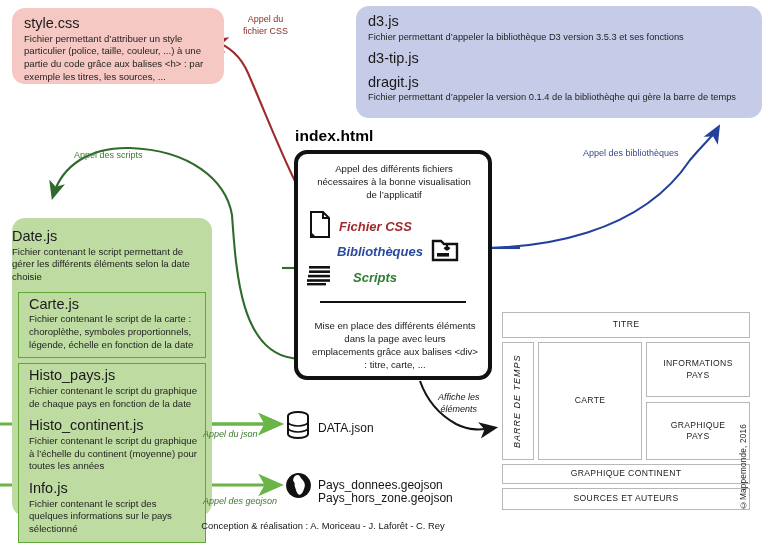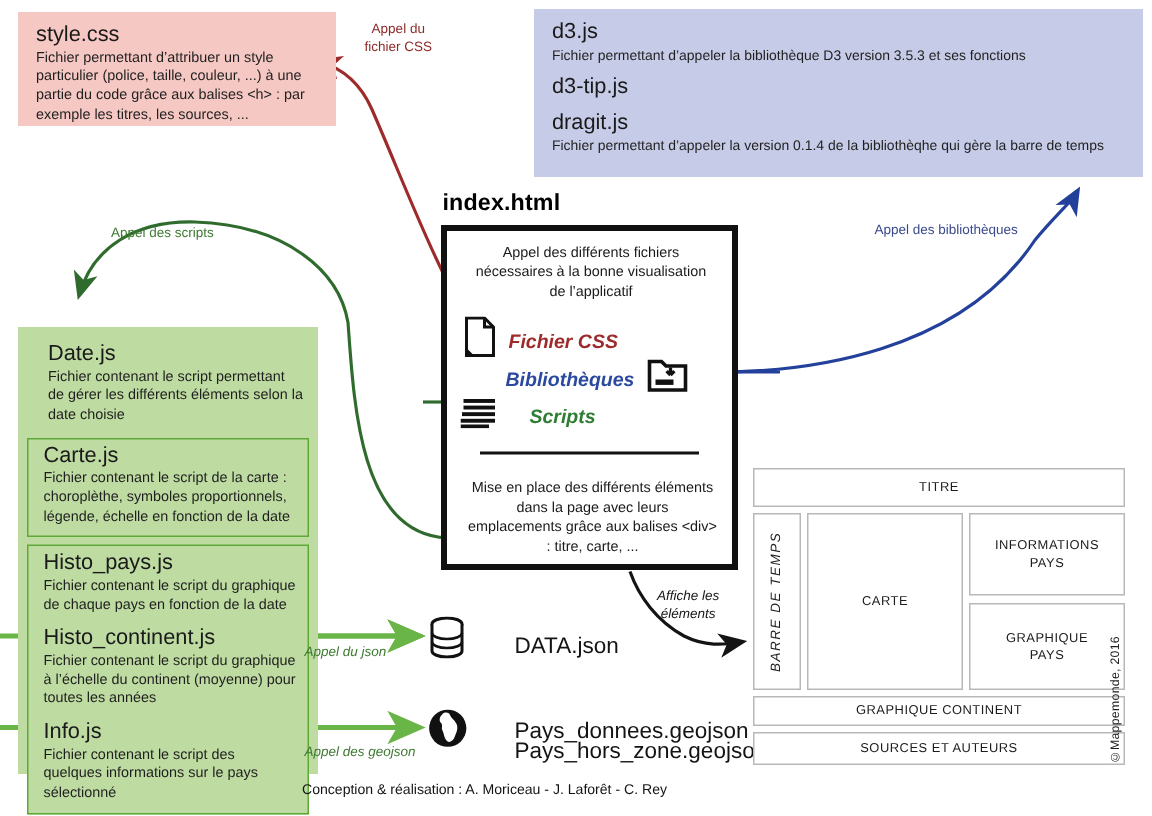--- a/index.html
+++ b/index.html
@@ -11,21 +11,21 @@
     font-family: "Liberation Sans", sans-serif;
     -webkit-font-smoothing: antialiased;
   }
   #stage {
     position: relative;
     width: 768px;
     height: 544px;
     background: #ffffff;
     overflow: hidden;
   }
-  .abs { position: absolute; }
+  .abs { position: absolute; border-radius: 13px; }
 
   
   .panel-css {
     left: 12px; top: 8px; width: 212px; height: 76px;
     background: #f6c8c3;
     box-sizing: border-box;
     padding: 7px 10px 6px 12px;
   }
   .panel-lib {
     left: 356px; top: 6px; width: 406px; height: 112px;
@@ -54,21 +54,21 @@
     line-height: 1.32;
     margin: 0;
     font-weight: 400;
   }
   .panel-lib .file-title { font-size: 14.5px; }
   .panel-lib .file-desc  { font-size: 9.3px; }
   .lib-item { margin-bottom: 7px; }
   .lib-item:last-child { margin-bottom: 0; }
 
   
-  .green-block { padding: 2px 10px 4px 20px; }
+  .green-block { padding: 2px 10px 4px 0; }
   .green-boxed {
     border: 1.4px solid #5fa835;
     margin: 4px 6px 5px 6px;
     padding: 3px 8px 6px 10px;
     background: #bedba2;
     box-sizing: border-box;
   }
   .green-boxed .sub { margin-bottom: 7px; }
   .green-boxed .sub:last-child { margin-bottom: 0; }
 
@@ -155,24 +155,23 @@
   }
   .al-red   { color: #8e2b2b; }
   .al-green { color: #3f7a33; font-style: italic; }
   .al-greendk { color: #3f7a33; }
   .al-blue  { color: #3a4a8c; }
   .al-black { color: #161616; font-style: italic; }
 
   
   .data-label {
     position: absolute;
-    font-size: 15px;
+    font-size: 12px;
     color: #141414;
     line-height: 1.3;
-    margin-left: 25px;
   }
 
   
   .credits {
     left: 0; top: 520px; width: 652px;
     text-align: center;
     font-size: 9.4px;
     color: #141414;
   }
   .credits-inner { margin-right: 6px; }

